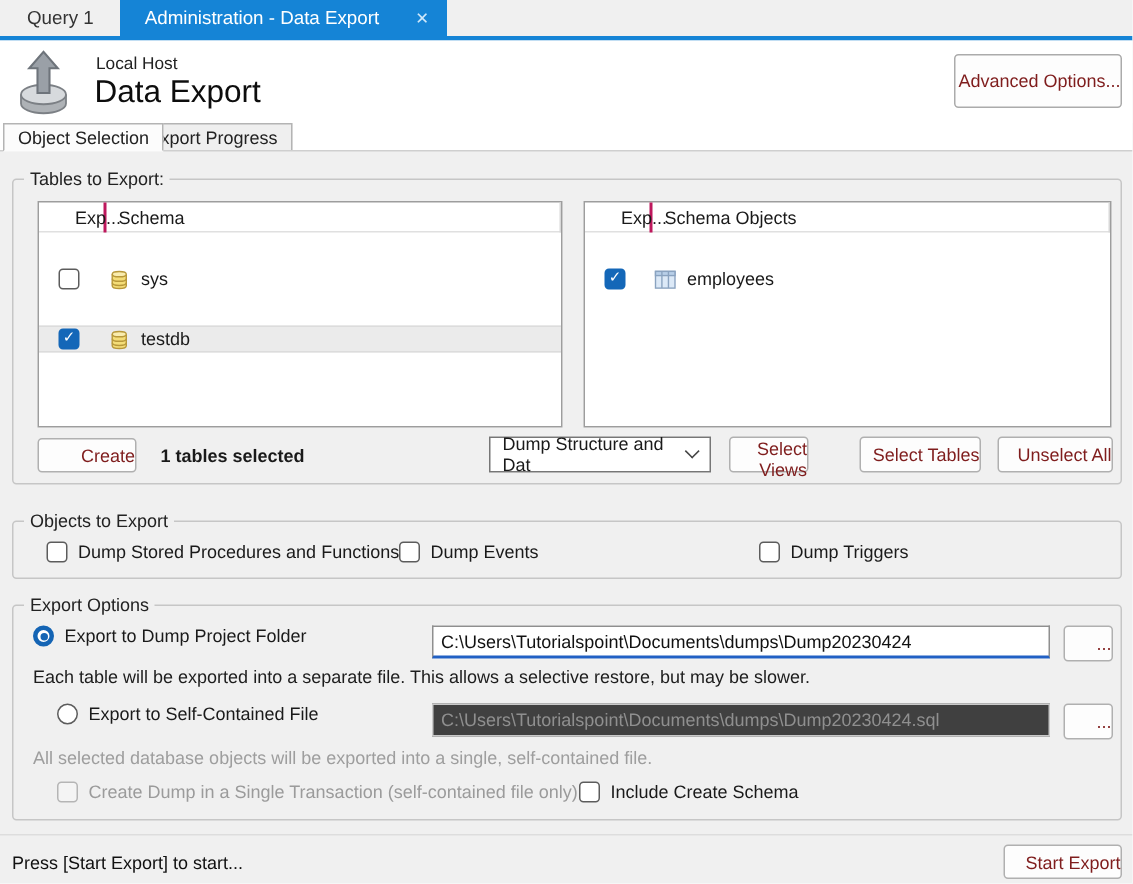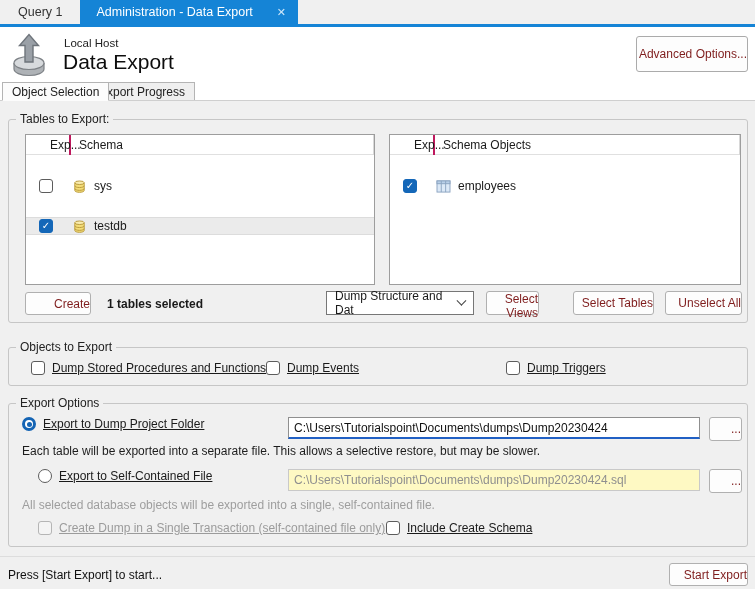--- a/index.html
+++ b/index.html
@@ -46,31 +46,31 @@
   .cb { width:14px; height:14px; border:1px solid #5c5c5c; border-radius:3px; background:#fff;
     display:inline-flex; align-items:center; justify-content:center; flex:0 0 auto; cursor:pointer; }
   .cb.checked { background:#1467b8; border-color:#1467b8; }
   .cb.checked::after { content:"✓"; color:#fff; font-size:10px; line-height:1; }
   .cb.disabled { border-color:#b5b5b5; background:#f4f4f4; }
   .radio { width:14px; height:14px; border:1px solid #5c5c5c; border-radius:50%; background:#fff;
     display:inline-flex; align-items:center; justify-content:center; flex:0 0 auto; cursor:pointer; }
   .radio.sel { border:3px solid #1464b4; }
   .radio.sel::after { content:""; width:5px; height:5px; border-radius:50%; background:#1464b4; }
   .opt { position:absolute; display:flex; align-items:center; gap:7px; height:16px; }
-  .opt label { cursor:pointer; white-space:nowrap;text-decoration:underline; }
+  .opt label { cursor:pointer; white-space:nowrap; }
   .opt.disabled label { color:#9b9b9b; }
   
   .dropdown { position:absolute; background:#fff; border:1px solid #767676; height:24px;
     display:flex; align-items:center; justify-content:space-between; padding:0 8px; cursor:pointer; }
   .chev { width:7px; height:7px; border-right:1.5px solid #444; border-bottom:1.5px solid #444;
     transform:rotate(45deg) translate(-2px,-2px); }
   
   .pathbox { position:absolute; height:22px; background:#fff; border:1px solid #8f8f8f;
     border-bottom:2px solid #2160c4; font-family:inherit; font-size:12px; color:#111; padding:0 5px; }
-  .pathbox.disabled { background:#fef9c3; border:1px solid #c9c9c9; color:#8f8f8f; }
+  .pathbox.disabled { background:#404040; border:1px solid #c9c9c9; color:#8f8f8f; }
   .browse-btn { position:absolute; width:33px; height:24px; }
   .note { position:absolute; font-size:12px; color:#1d1d1d; white-space:nowrap; }
   .note.gray { color:#9e9e9e; }
   
   .footer-line { position:absolute; left:0; top:556px; width:755px; border-top:1px solid #dddddd; }
   .status-text { position:absolute; left:8px; top:568px; font-size:12px; color:#111; }
   .start-btn { position:absolute; right:7px; top:563px; width:79px; height:23px; }
 </style>
 </head>
 <body>

